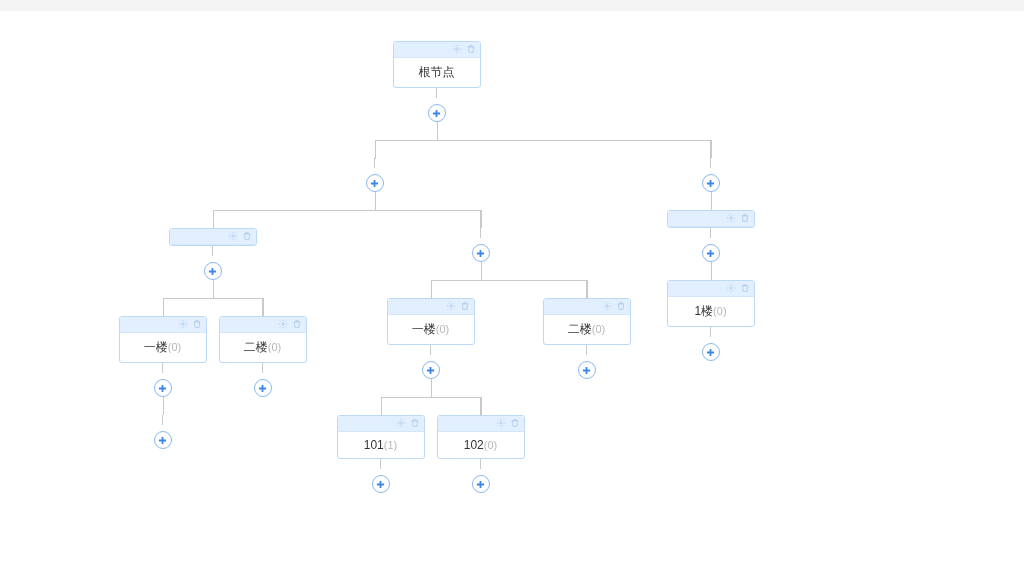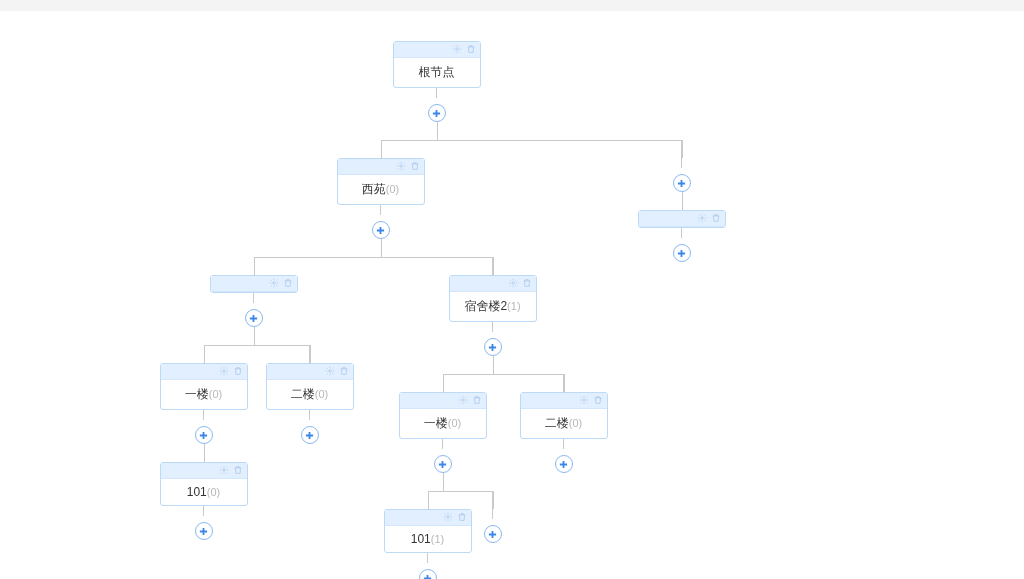--- a/index.html
+++ b/index.html
@@ -65,32 +65,20 @@
     <div class="underline"></div>
     <span class="addbtn">
             <svg viewBox="0 0 10 10">
               <path d="M5 1v8M1 5h8"></path>
             </svg>
           </span>
 
     <ul>
 
       <li>
-        <div class="node">
-          <div class="hdr">
-            <span><svg viewBox="0 0 24 24">
-                      <circle cx="12" cy="12" r="3"></circle>
-                      <path d="M12 2v3M12 19v3M4.2 4.2l2.1 2.1M17.7 17.7l2.1 2.1M2 12h3M19 12h3M4.2 19.8l2.1-2.1M17.7 6.3l2.1-2.1"></path>
-                    </svg></span>
-            <span><svg viewBox="0 0 24 24">
-                      <path d="M4 7h16M9 7V4h6v3M6 7l1 13h10l1-13"></path>
-                    </svg></span>
-          </div>
-          <div class="body"><span>西苑</span><span class="cnt">(<span>0</span>)</span></div>
-        </div>
         <div class="underline"></div>
         <span class="addbtn">
                 <svg viewBox="0 0 10 10">
                   <path d="M5 1v8M1 5h8"></path>
                 </svg>
               </span>
 
         <ul>
 
           <li>
@@ -129,32 +117,20 @@
                 </div>
                 <div class="underline"></div>
                 <span class="addbtn">
                         <svg viewBox="0 0 10 10">
                           <path d="M5 1v8M1 5h8"></path>
                         </svg>
                       </span>
 
                 <ul>
                   <li>
-                    <div class="node">
-                      <div class="hdr">
-                        <span><svg viewBox="0 0 24 24">
-                                  <circle cx="12" cy="12" r="3"></circle>
-                                  <path d="M12 2v3M12 19v3M4.2 4.2l2.1 2.1M17.7 17.7l2.1 2.1M2 12h3M19 12h3M4.2 19.8l2.1-2.1M17.7 6.3l2.1-2.1"></path>
-                                </svg></span>
-                        <span><svg viewBox="0 0 24 24">
-                                  <path d="M4 7h16M9 7V4h6v3M6 7l1 13h10l1-13"></path>
-                                </svg></span>
-                      </div>
-                      <div class="body"><span>101</span><span class="cnt">(<span>0</span>)</span></div>
-                    </div>
                     <div class="underline"></div>
                     <span class="addbtn">
                             <svg viewBox="0 0 10 10">
                               <path d="M5 1v8M1 5h8"></path>
                             </svg>
                           </span>
                   </li>
                 </ul>
               </li>
 
@@ -175,32 +151,20 @@
                 <span class="addbtn">
                         <svg viewBox="0 0 10 10">
                           <path d="M5 1v8M1 5h8"></path>
                         </svg>
                       </span>
               </li>
             </ul>
           </li>
 
           <li>
-            <div class="node">
-              <div class="hdr">
-                <span><svg viewBox="0 0 24 24">
-                          <circle cx="12" cy="12" r="3"></circle>
-                          <path d="M12 2v3M12 19v3M4.2 4.2l2.1 2.1M17.7 17.7l2.1 2.1M2 12h3M19 12h3M4.2 19.8l2.1-2.1M17.7 6.3l2.1-2.1"></path>
-                        </svg></span>
-                <span><svg viewBox="0 0 24 24">
-                          <path d="M4 7h16M9 7V4h6v3M6 7l1 13h10l1-13"></path>
-                        </svg></span>
-              </div>
-              <div class="body"><span>宿舍楼2</span><span class="cnt">(<span>1</span>)</span></div>
-            </div>
             <div class="underline"></div>
             <span class="addbtn">
                     <svg viewBox="0 0 10 10">
                       <path d="M5 1v8M1 5h8"></path>
                     </svg>
                   </span>
 
             <ul>
 
               <li>
@@ -238,20 +202,32 @@
                       <div class="body"><span>101</span><span class="cnt">(<span>1</span>)</span></div>
                     </div>
                     <div class="underline"></div>
                     <span class="addbtn">
                             <svg viewBox="0 0 10 10">
                               <path d="M5 1v8M1 5h8"></path>
                             </svg>
                           </span>
                   </li>
                   <li>
+                    <div class="node">
+                      <div class="hdr">
+                        <span><svg viewBox="0 0 24 24">
+                                  <circle cx="12" cy="12" r="3"></circle>
+                                  <path d="M12 2v3M12 19v3M4.2 4.2l2.1 2.1M17.7 17.7l2.1 2.1M2 12h3M19 12h3M4.2 19.8l2.1-2.1M17.7 6.3l2.1-2.1"></path>
+                                </svg></span>
+                        <span><svg viewBox="0 0 24 24">
+                                  <path d="M4 7h16M9 7V4h6v3M6 7l1 13h10l1-13"></path>
+                                </svg></span>
+                      </div>
+                      <div class="body"><span>102</span><span class="cnt">(<span>0</span>)</span></div>
+                    </div>
                     <div class="underline"></div>
                     <span class="addbtn">
                             <svg viewBox="0 0 10 10">
                               <path d="M5 1v8M1 5h8"></path>
                             </svg>
                           </span>
                   </li>
                 </ul>
               </li>
 
@@ -301,20 +277,42 @@
                         </svg></span>
               </div>
             </div>
             <div class="underline"></div>
             <span class="addbtn">
                     <svg viewBox="0 0 10 10">
                       <path d="M5 1v8M1 5h8"></path>
                     </svg>
                   </span>
 
+            <ul>
+              <li>
+                <div class="node">
+                  <div class="hdr">
+                    <span><svg viewBox="0 0 24 24">
+                              <circle cx="12" cy="12" r="3"></circle>
+                              <path d="M12 2v3M12 19v3M4.2 4.2l2.1 2.1M17.7 17.7l2.1 2.1M2 12h3M19 12h3M4.2 19.8l2.1-2.1M17.7 6.3l2.1-2.1"></path>
+                            </svg></span>
+                    <span><svg viewBox="0 0 24 24">
+                              <path d="M4 7h16M9 7V4h6v3M6 7l1 13h10l1-13"></path>
+                            </svg></span>
+                  </div>
+                  <div class="body"><span>1楼</span><span class="cnt">(<span>0</span>)</span></div>
+                </div>
+                <div class="underline"></div>
+                <span class="addbtn">
+                        <svg viewBox="0 0 10 10">
+                          <path d="M5 1v8M1 5h8"></path>
+                        </svg>
+                      </span>
+              </li>
+            </ul>
           </li>
         </ul>
       </li>
     </ul>
   </li>
 </ul>
 </div>
 
 </div>
 

